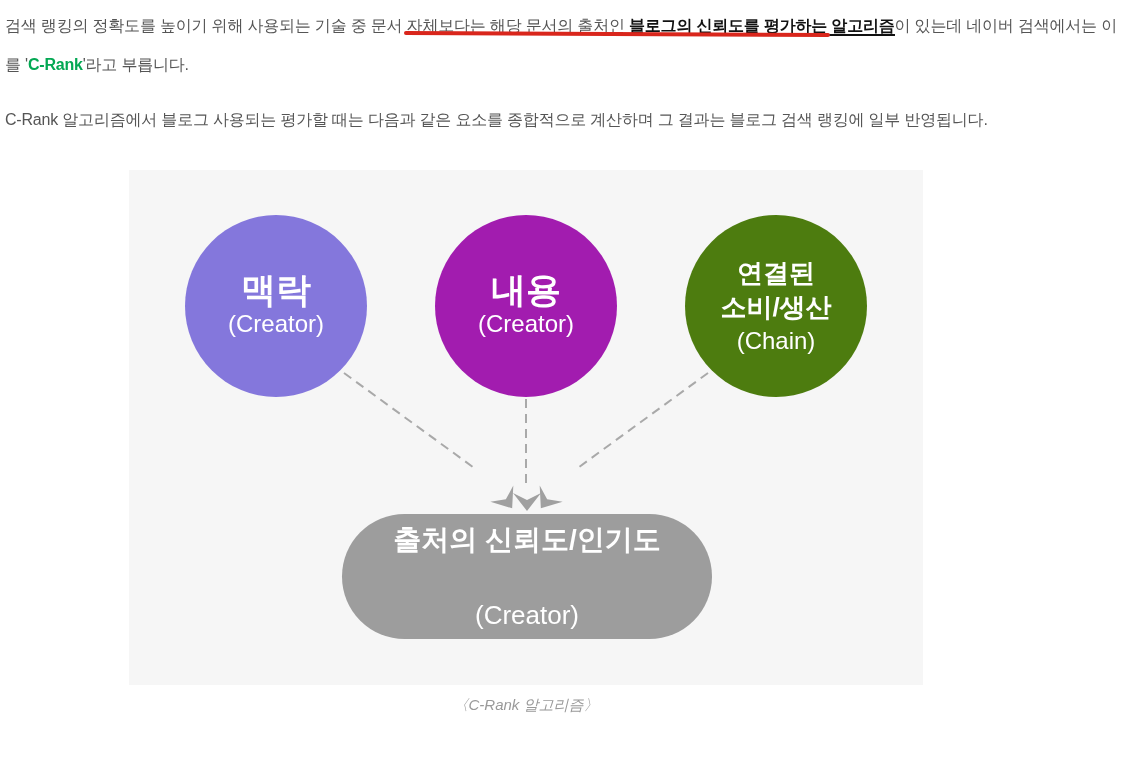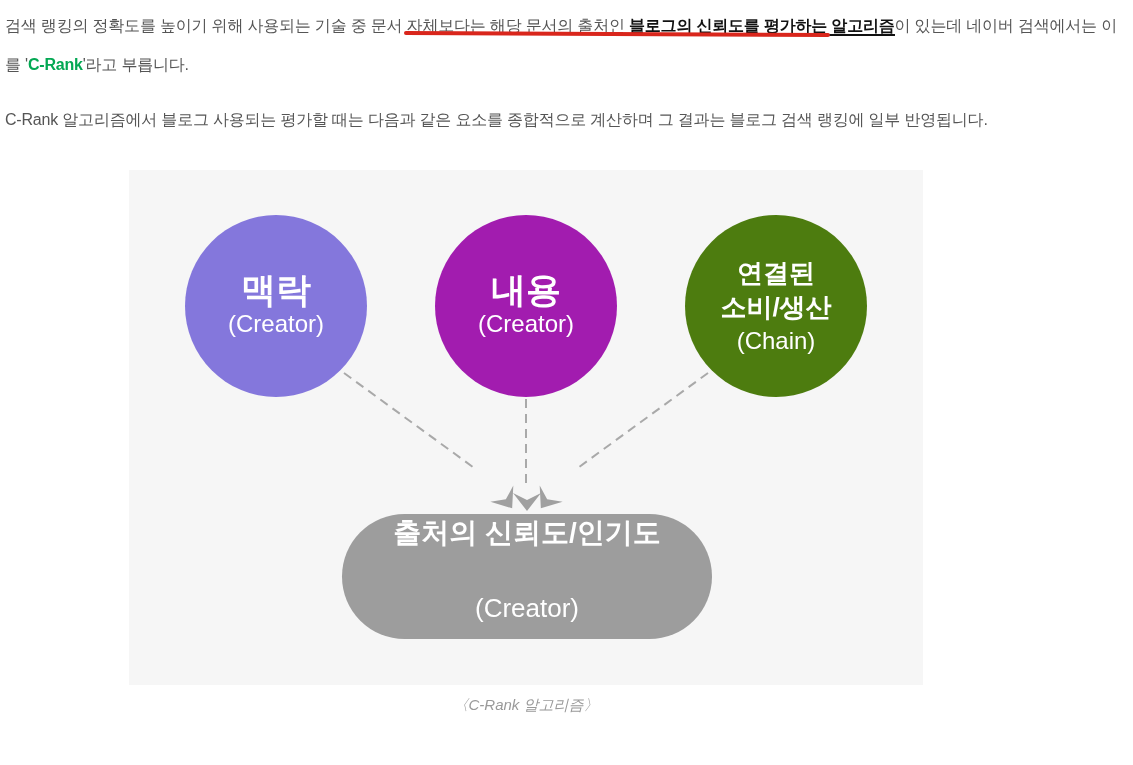--- a/index.html
+++ b/index.html
@@ -81,20 +81,21 @@
     position: absolute;
     left: 213px;
     top: 344px;
     width: 370px;
     height: 125px;
     border-radius: 63px;
     background: #9D9D9D;
     display: flex;
     flex-direction: column;
     align-items: center;
+    justify-content: center;
     color: #ffffff;
     text-align: center;
   }
   .pill-title { font-size: 28px; font-weight: bold; line-height: 37px; }
   .pill-sub { font-size: 26px; line-height: 34px; margin-top: 40px; }
   .caption {
     width: 794px;
     margin: 9px 0 0 124px;
     text-align: center;
     font-size: 15px;

